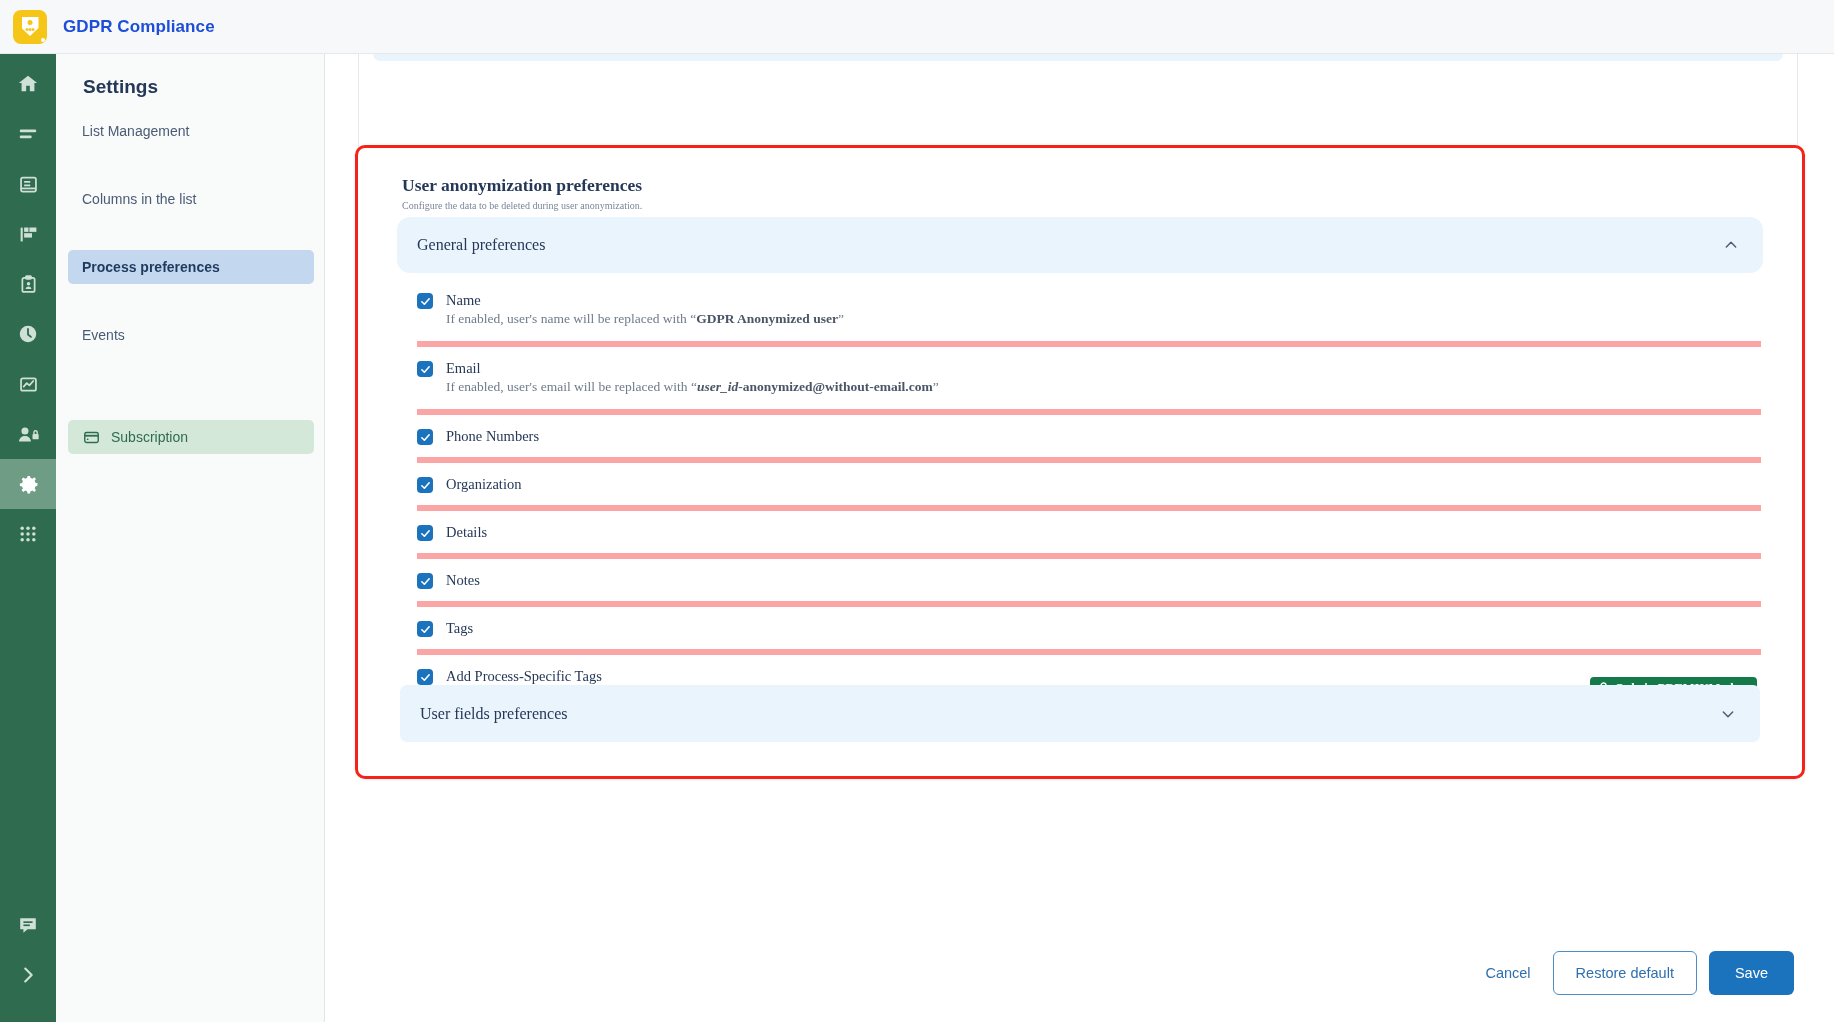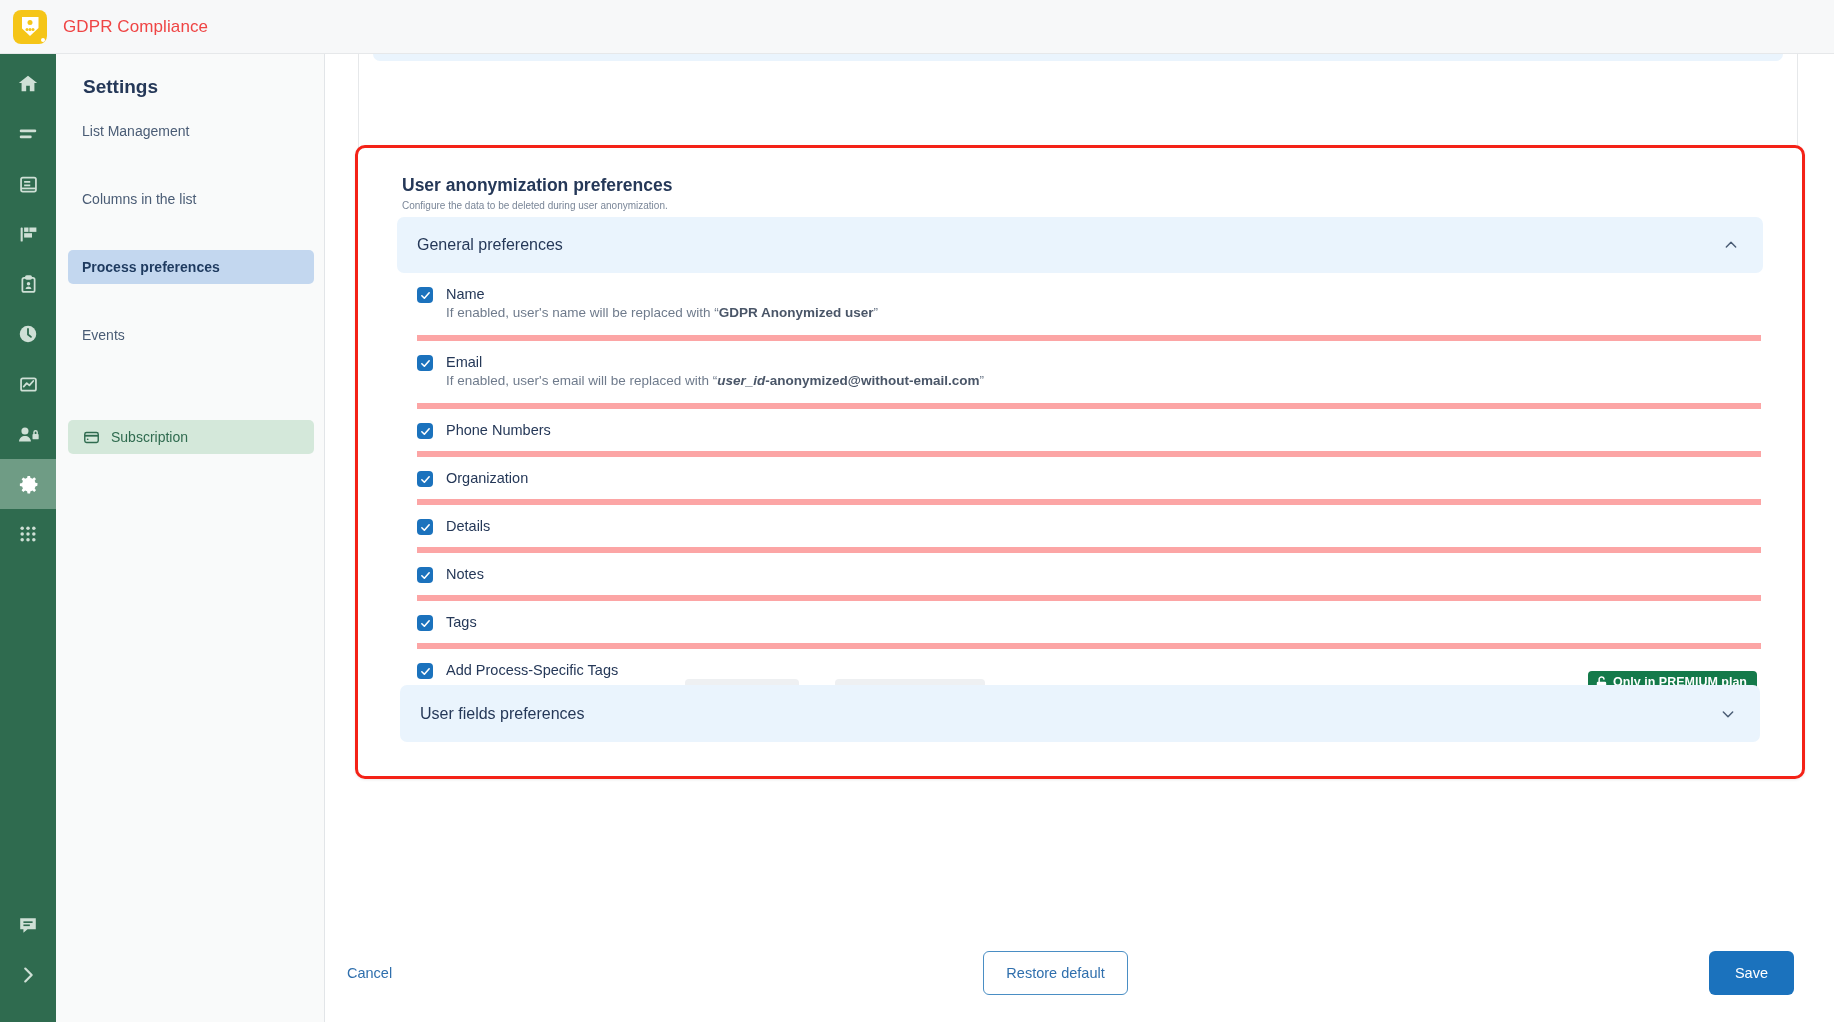--- a/index.html
+++ b/index.html
@@ -44,22 +44,22 @@
     background: #f5c518;
     box-shadow: 0 7px 0 -1px #f5c518, -3px 7px 0 -1px #f5c518, 3px 7px 0 -1px #f5c518;
   }
   .applogo .dot {
     position: absolute; right: 2px; bottom: 2px;
     width: 4px; height: 4px; border-radius: 50%;
     background: #ffffff;
   }
   .apptitle {
     margin-left: 16px;
-    font-size: 17px; font-weight: 400;
-    color: #ef4444;
+    font-size: 17px; font-weight: 700;
+    color: #1d4ed8;
     letter-spacing: .1px;
   }
 
   
   .rail {
     position: absolute; top: 47px; left: 0;
     width: 56px; height: 975px;
     background: #2f6b4f;
     display: flex; flex-direction: column; align-items: center;
     padding-top: 12px;
@@ -143,43 +143,45 @@
   }
   .chev { width: 16px; height: 16px; flex: none; }
 
   .highlight-card {
     position: absolute; left: 30px; top: 98px;
     width: 1450px; height: 634px;
     border: 3px solid #f42217;
     border-radius: 10px;
     background: #ffffff;
     box-shadow: 0 1px 3px rgba(0,0,0,.08);
+    font-family: Liberation Serif, serif;
   }
   .inner-card {
     position: absolute; inset: 3px;
     background: #ffffff;
     border-radius: 7px;
     padding: 24px 36px 0 36px;
     overflow: hidden;
   }
   .sec-title {
     font-size: 17.5px; font-weight: 700; color: #253858;
     margin: 0 0 4px 5px;
   }
   .sec-sub {
     font-size: 10px; color: #7a8698;
     margin: 0 0 6px 5px;
   }
 
   .acc-open {
     background: #eaf4fd;
-    border-radius: 7px;
+    border-radius: 13px;
     height: 56px;
     display: flex; align-items: center; justify-content: space-between;
     padding: 0 24px 0 20px;
+    margin-bottom: 6px;
     cursor: pointer;
   }
 
   .opt-list { padding: 0 2px 0 20px; }
   .opt-row {
     border-bottom: 6px solid #fca5a5;
     padding: 12px 0 12px 0;
     display: flex; align-items: flex-start;
     position: relative;
   }
@@ -242,21 +244,21 @@
     display: flex; align-items: center; justify-content: space-between;
     padding: 0 24px 0 20px;
     cursor: pointer;
   }
 
   
   .footer {
     position: absolute; left: 0; bottom: 0;
     width: 1509px; height: 99px;
     background: #ffffff;
-    display: flex; align-items: center; justify-content: space-between;
+    display: flex; align-items: center; justify-content: flex-end;
     padding-right: 40px;
     gap: 0;
   }
   .btn-link {
     font-size: 14.5px; color: #2f6fad;
     background: none; border: none;
     padding: 0 22px; height: 42px;
     cursor: pointer;
     font-family: inherit;
   }

